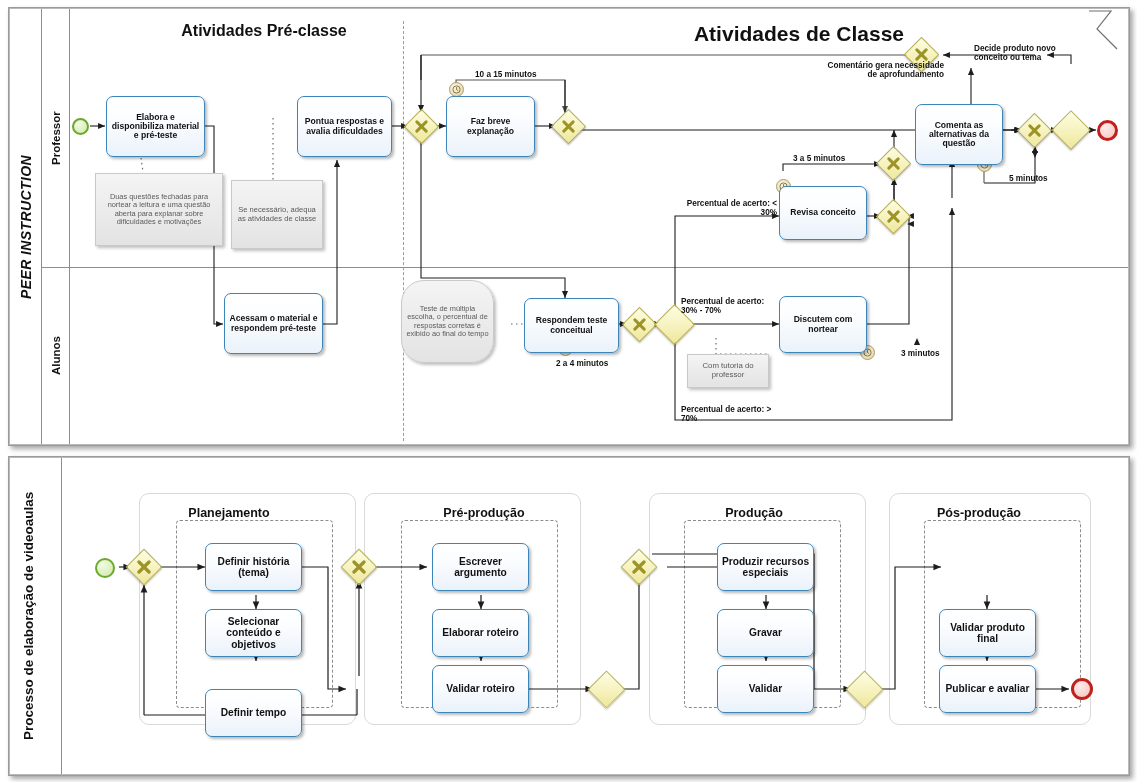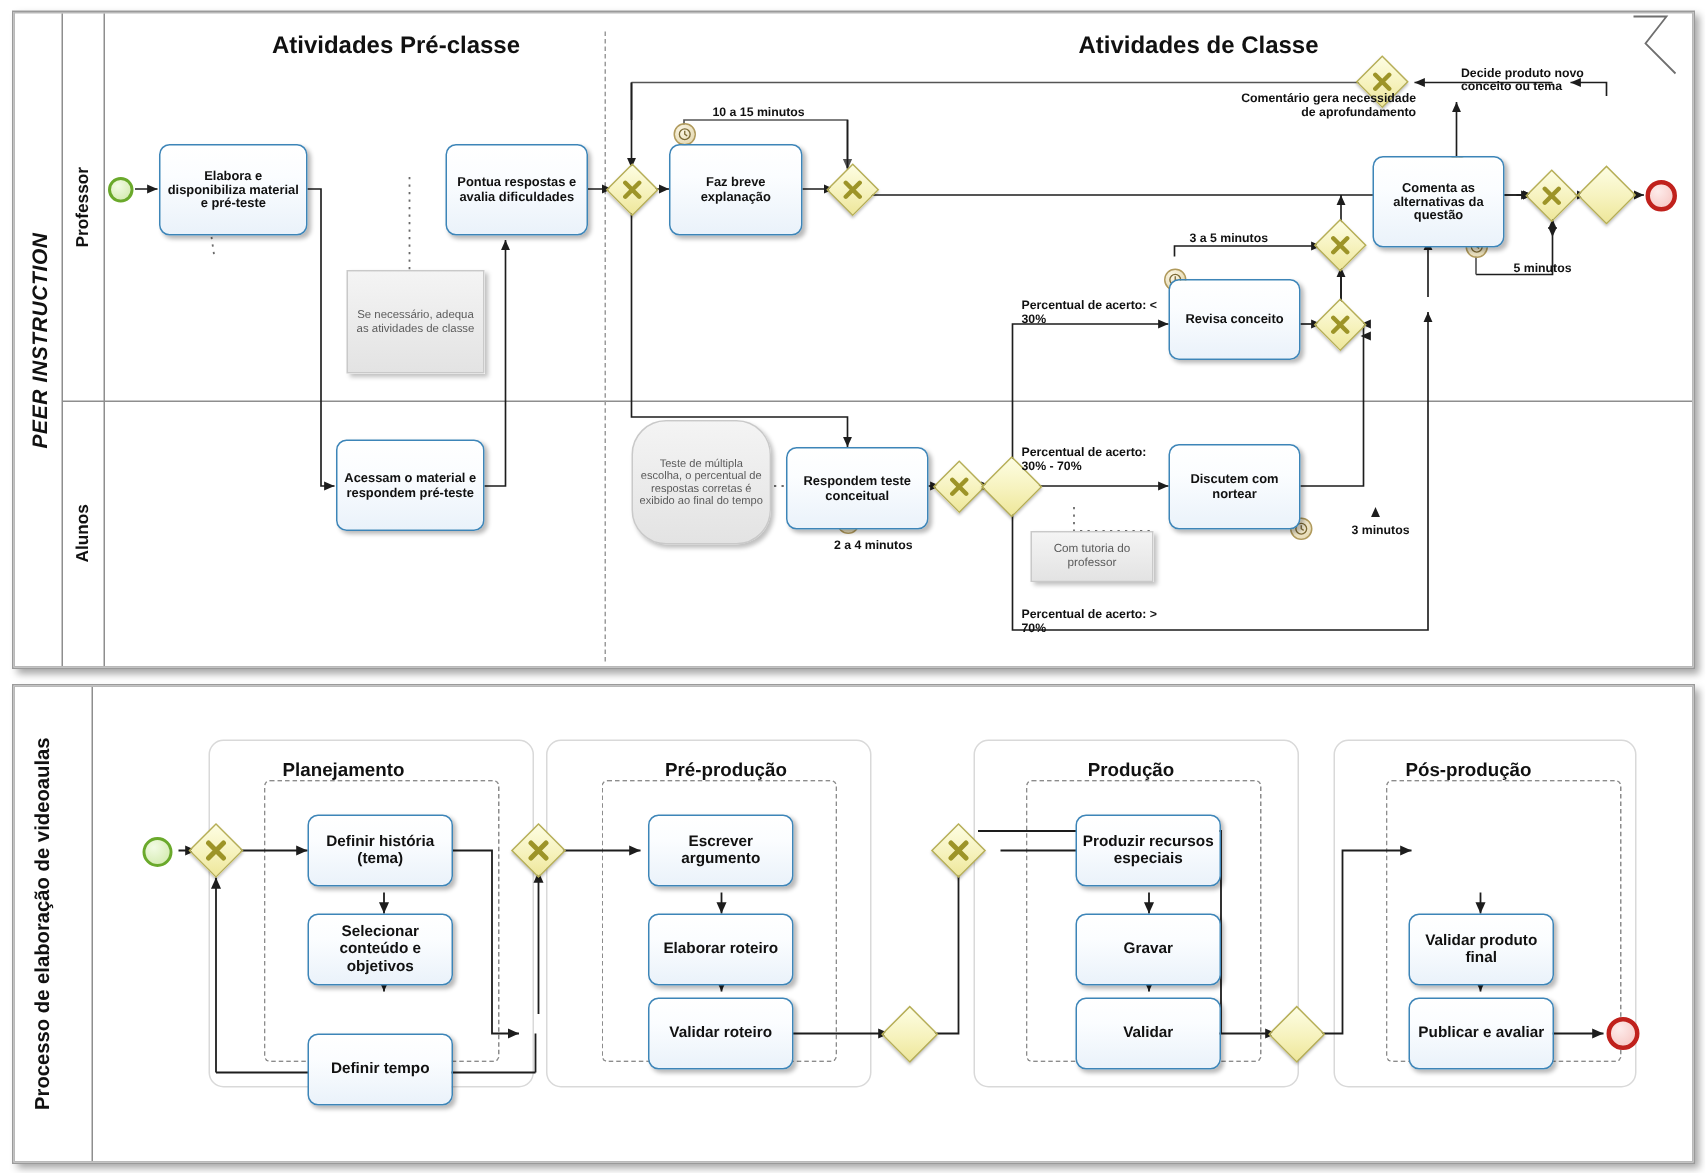--- a/index.html
+++ b/index.html
@@ -81,21 +81,21 @@
     <div class="vline" style="left:32px;top:1px;width:1px;height:435px;"></div>
 
     <div class="lane-title" style="left:33px;top:1px;width:27px;height:258px;font-size:11.5px;">Professor</div>
     <div class="lane-title" style="left:33px;top:259px;width:27px;height:177px;font-size:11.5px;">Alunos</div>
     <div class="vline" style="left:60px;top:1px;width:1px;height:435px;"></div>
     <div class="lane-div" style="left:33px;top:259px;width:1086px;height:1px;"></div>
 
     <div style="position:absolute;left:394px;top:13px;width:0;height:420px;border-left:1.6px dashed #9b9b9b;"></div>
 
     <div class="phase-title" style="left:120px;top:14px;width:270px;font-size:16px;">Atividades Pré-classe</div>
-    <div class="phase-title" style="left:640px;top:14px;width:300px;font-size:16px;">Atividades de Classe</div>
+    <div class="phase-title" style="left:640px;top:14px;width:300px;font-size:21px;">Atividades de Classe</div>
 
     <svg class="conn" width="1120" height="437">
       <defs>
         <marker id="ah" viewBox="0 0 10 10" refX="9" refY="5" markerWidth="7" markerHeight="7" orient="auto">
           <path d="M0,1 L9,5 L0,9 z" fill="#1d1d1d"></path>
         </marker>
         <marker id="ahg" viewBox="0 0 10 10" refX="9" refY="5" markerWidth="7" markerHeight="7" orient="auto">
           <path d="M0,1 L9,5 L0,9 z" fill="#555"></path>
         </marker>
       </defs>
@@ -300,29 +300,30 @@
 
     <div class="task" style="left:97px;top:88px;width:99px;height:61px;font-size:8.6px;">Elabora e disponibiliza material e pré-teste</div>
     <div class="task" style="left:288px;top:88px;width:95px;height:61px;font-size:8.6px;">Pontua respostas e avalia dificuldades</div>
     <div class="task" style="left:437px;top:88px;width:89px;height:61px;font-size:8.6px;">Faz breve explanação</div>
     <div class="task" style="left:770px;top:178px;width:88px;height:54px;font-size:8.6px;">Revisa conceito</div>
     <div class="task" style="left:906px;top:96px;width:88px;height:61px;font-size:8.6px;">Comenta as alternativas da questão</div>
     <div class="task" style="left:215px;top:285px;width:99px;height:61px;font-size:8.6px;">Acessam o material e respondem pré-teste</div>
     <div class="task" style="left:515px;top:290px;width:95px;height:55px;font-size:8.6px;">Respondem teste conceitual</div>
     <div class="task" style="left:770px;top:288px;width:88px;height:57px;font-size:8.6px;">Discutem com nortear</div>
 
+    <div class="note" style="left:86px;top:165px;width:128px;height:73px;font-size:7.4px;">Duas questões fechadas para nortear a leitura e uma questão aberta para explanar sobre dificuldades e motivações</div>
     <div class="note" style="left:222px;top:172px;width:92px;height:69px;font-size:7.6px;">Se necessário, adequa as atividades de classe</div>
-    <div class="note" style="left:412px;top:272px;width:93px;height:83px;font-size:7.4px;border-radius:23px;">Teste de múltipla escolha, o percentual de respostas corretas é exibido ao final do tempo</div>
+    <div class="note" style="left:392px;top:272px;width:93px;height:83px;font-size:7.4px;border-radius:23px;">Teste de múltipla escolha, o percentual de respostas corretas é exibido ao final do tempo</div>
     <div class="note" style="left:678px;top:346px;width:82px;height:34px;font-size:7.8px;">Com tutoria do professor</div>
 
     <div class="flab" style="left:466px;top:62px;font-size:8.2px;">10 a 15 minutos</div>
     <div class="flab" style="left:815px;top:53px;width:120px;font-size:8.2px;text-align:right;">Comentário gera necessidade de aprofundamento</div>
     <div class="flab" style="left:965px;top:36px;width:95px;font-size:8.2px;">Decide produto novo conceito ou tema</div>
     <div class="flab" style="left:784px;top:146px;font-size:8.2px;">3 a 5 minutos</div>
-    <div class="flab" style="left:672px;top:191px;width:96px;font-size:8.2px;">Percentual de acerto: &lt; 30%</div>
+    <div class="flab" style="left:672px;top:191px;width:96px;font-size:8.2px;text-align:right;">Percentual de acerto: &lt; 30%</div>
     <div class="flab" style="left:1000px;top:166px;font-size:8.2px;">5 minutos</div>
     <div class="flab" style="left:547px;top:351px;font-size:8.2px;">2 a 4 minutos</div>
     <div class="flab" style="left:672px;top:289px;width:100px;font-size:8.2px;">Percentual de acerto: 30% - 70%</div>
     <div class="flab" style="left:892px;top:341px;font-size:8.2px;">3 minutos</div>
     <div class="flab" style="left:672px;top:397px;width:100px;font-size:8.2px;">Percentual de acerto: &gt; 70%</div>
   </div>
 
   <div class="pool" style="left:8px;top:456px;width:1120px;height:318px;">
     <div class="pool-inner"></div>
 

